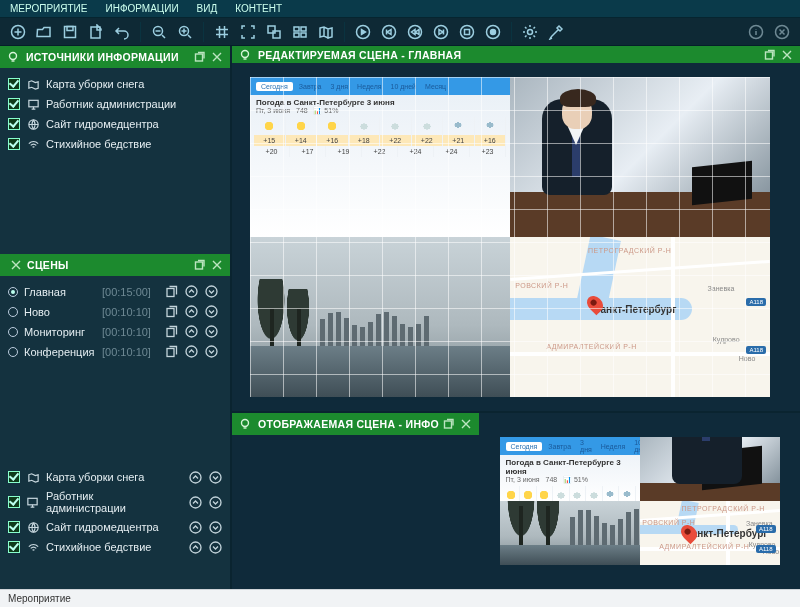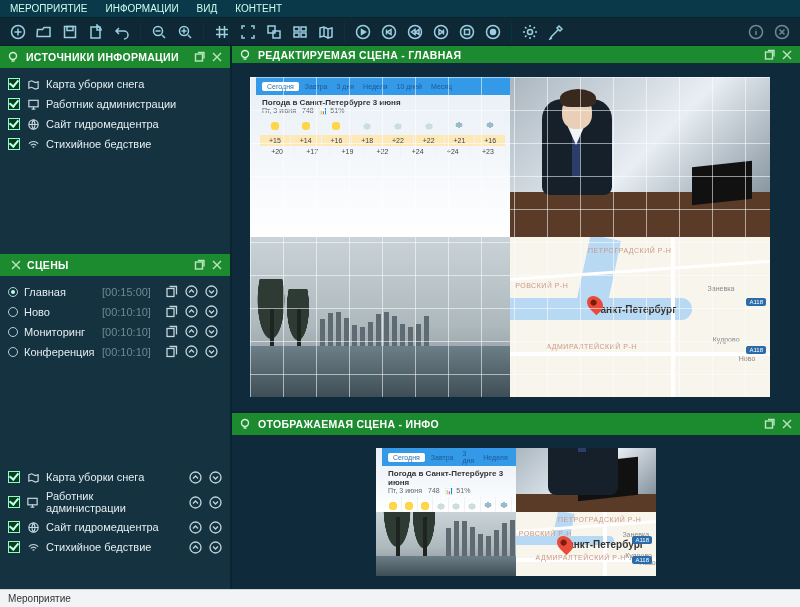--- a/index.html
+++ b/index.html
@@ -31,21 +31,21 @@
   .radio { width:10px; height:10px; border:1px solid #bcd; border-radius:50%; position:relative; cursor:pointer; }
   .radio.sel::after { content:""; position:absolute; left:2px; top:2px; width:4px; height:4px; background:#bfe; border-radius:50%; }
   .scene-name { width:72px; color:#e4edf1; }
   .scene-time { width:56px; color:#6e8994; }
   .scene-ctrl { width:14px; height:14px; cursor:pointer; display:flex; align-items:center; justify-content:center; }
   .scene-ctrl svg { width:13px; height:13px; stroke:#c3d4db; fill:none; stroke-width:1.3; }
   .cc-row { display:flex; align-items:center; padding:3px 0; gap:6px; }
   .cc-spacer { flex:1; }
   .canvas-wrap { flex:1; background:#0f2a3a; padding:14px 18px; display:flex; align-items:flex-start; justify-content:flex-start; }
   .canvas { position:relative; width:520px; height:320px; background:#fff; }
-  .quad { position:absolute; width:50%; height:50%; overflow:hidden;padding-left:6px; }
+  .quad { position:absolute; width:50%; height:50%; overflow:hidden; }
   .q1 { left:0; top:0; background:linear-gradient(#e8eff6,#fff); }
   .q2 { left:50%; top:0; background:linear-gradient(135deg,#aab6bf 0%,#e8eef4 50%,#6f7f8a 100%); }
   .q3 { left:0; top:50%; background:linear-gradient(#7a8a94 0%,#4a5a64 40%,#2d3a42 100%); }
   .q4 { left:50%; top:50%; background:#f7f3ea; }
   .grid-overlay { position:absolute; inset:0; pointer-events:none;
     background-image:linear-gradient(rgba(255,255,255,.55) 1px,transparent 1px),
                      linear-gradient(90deg,rgba(255,255,255,.55) 1px,transparent 1px);
     background-size:33px 33px; }
   
   .wthr-top { height:18px; background:#3499e6; display:flex; align-items:center; gap:3px; padding:0 6px; }
@@ -77,21 +77,21 @@
   
   .map-bg { position:absolute; inset:0; background:#f8f5ed; }
   .map-road { position:absolute; background:#fff; }
   .map-water { position:absolute; background:#b7d9f4; }
   .map-label { position:absolute; font-size:7px; color:#c98; text-transform:uppercase; letter-spacing:.5px; }
   .map-city { position:absolute; font-size:10px; color:#333; font-weight:bold; }
   .map-pin { position:absolute; width:14px; height:18px; background:#e94b3a; border-radius:50% 50% 50% 0; transform:rotate(-45deg); }
   .map-pin::after{content:"";position:absolute;left:4px;top:4px;width:6px;height:6px;background:#7a1a10;border-radius:50%;}
   .map-badge { position:absolute; font-size:6px; background:#2a6caa; color:#fff; padding:1px 3px; border-radius:2px; }
   .map-exit { position:absolute; font-size:7px; color:#888; }
-  .view-wrap { flex:0 0 178px; display:flex; flex-direction:column; border-top:2px solid #0a2430; }
+  .view-wrap { flex:0 0 178px; display:flex; border-top:2px solid #0a2430; }
   .view-canvas-wrap { flex:1; display:flex; align-items:center; justify-content:center; background:#0f2a3a; }
   .view-canvas { position:relative; width:280px; height:128px; background:#fff; }
   .view-canvas .quad { width:50%; height:50%; }
   .status { height:18px; background:#f1f3f5; color:#333; font-size:10px; display:flex; align-items:center; padding:0 8px; border-top:1px solid #cfd4d8;}
   .right-tb { margin-left:auto; display:flex; gap:2px; }
   .right-tb .tbtn svg { stroke:#6e8994; }
 </style>
 </head>
 <body>
 

